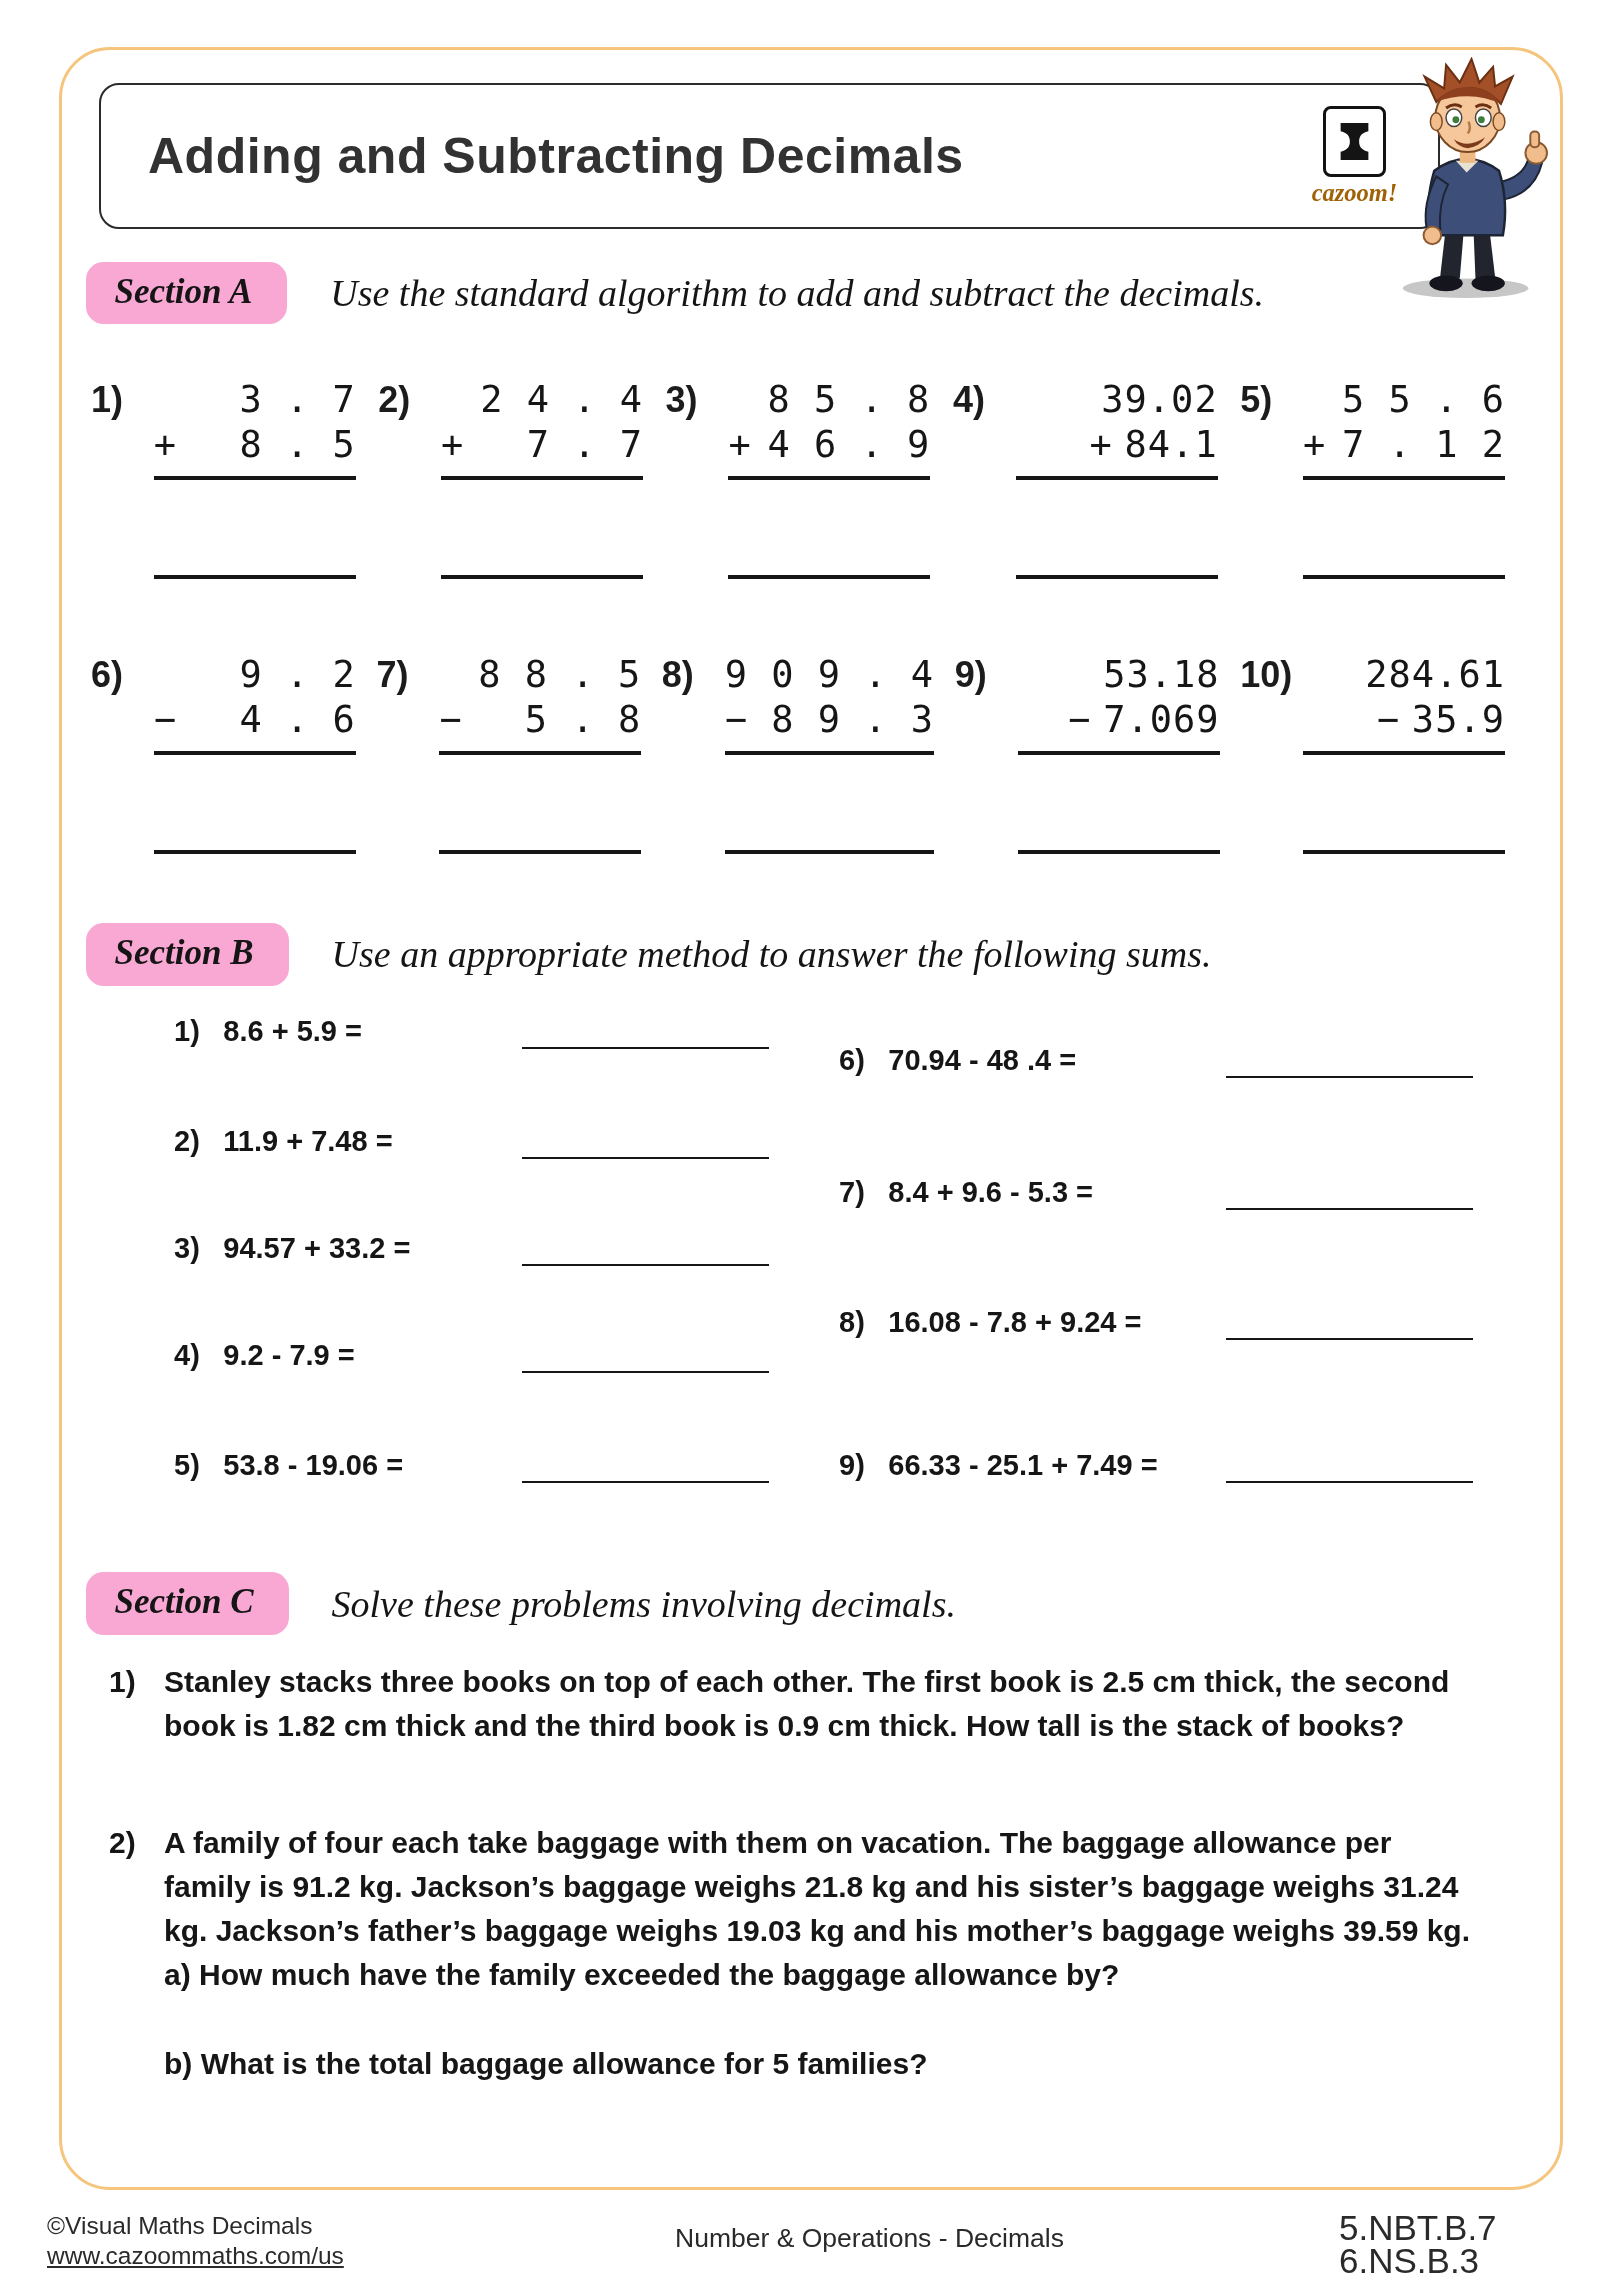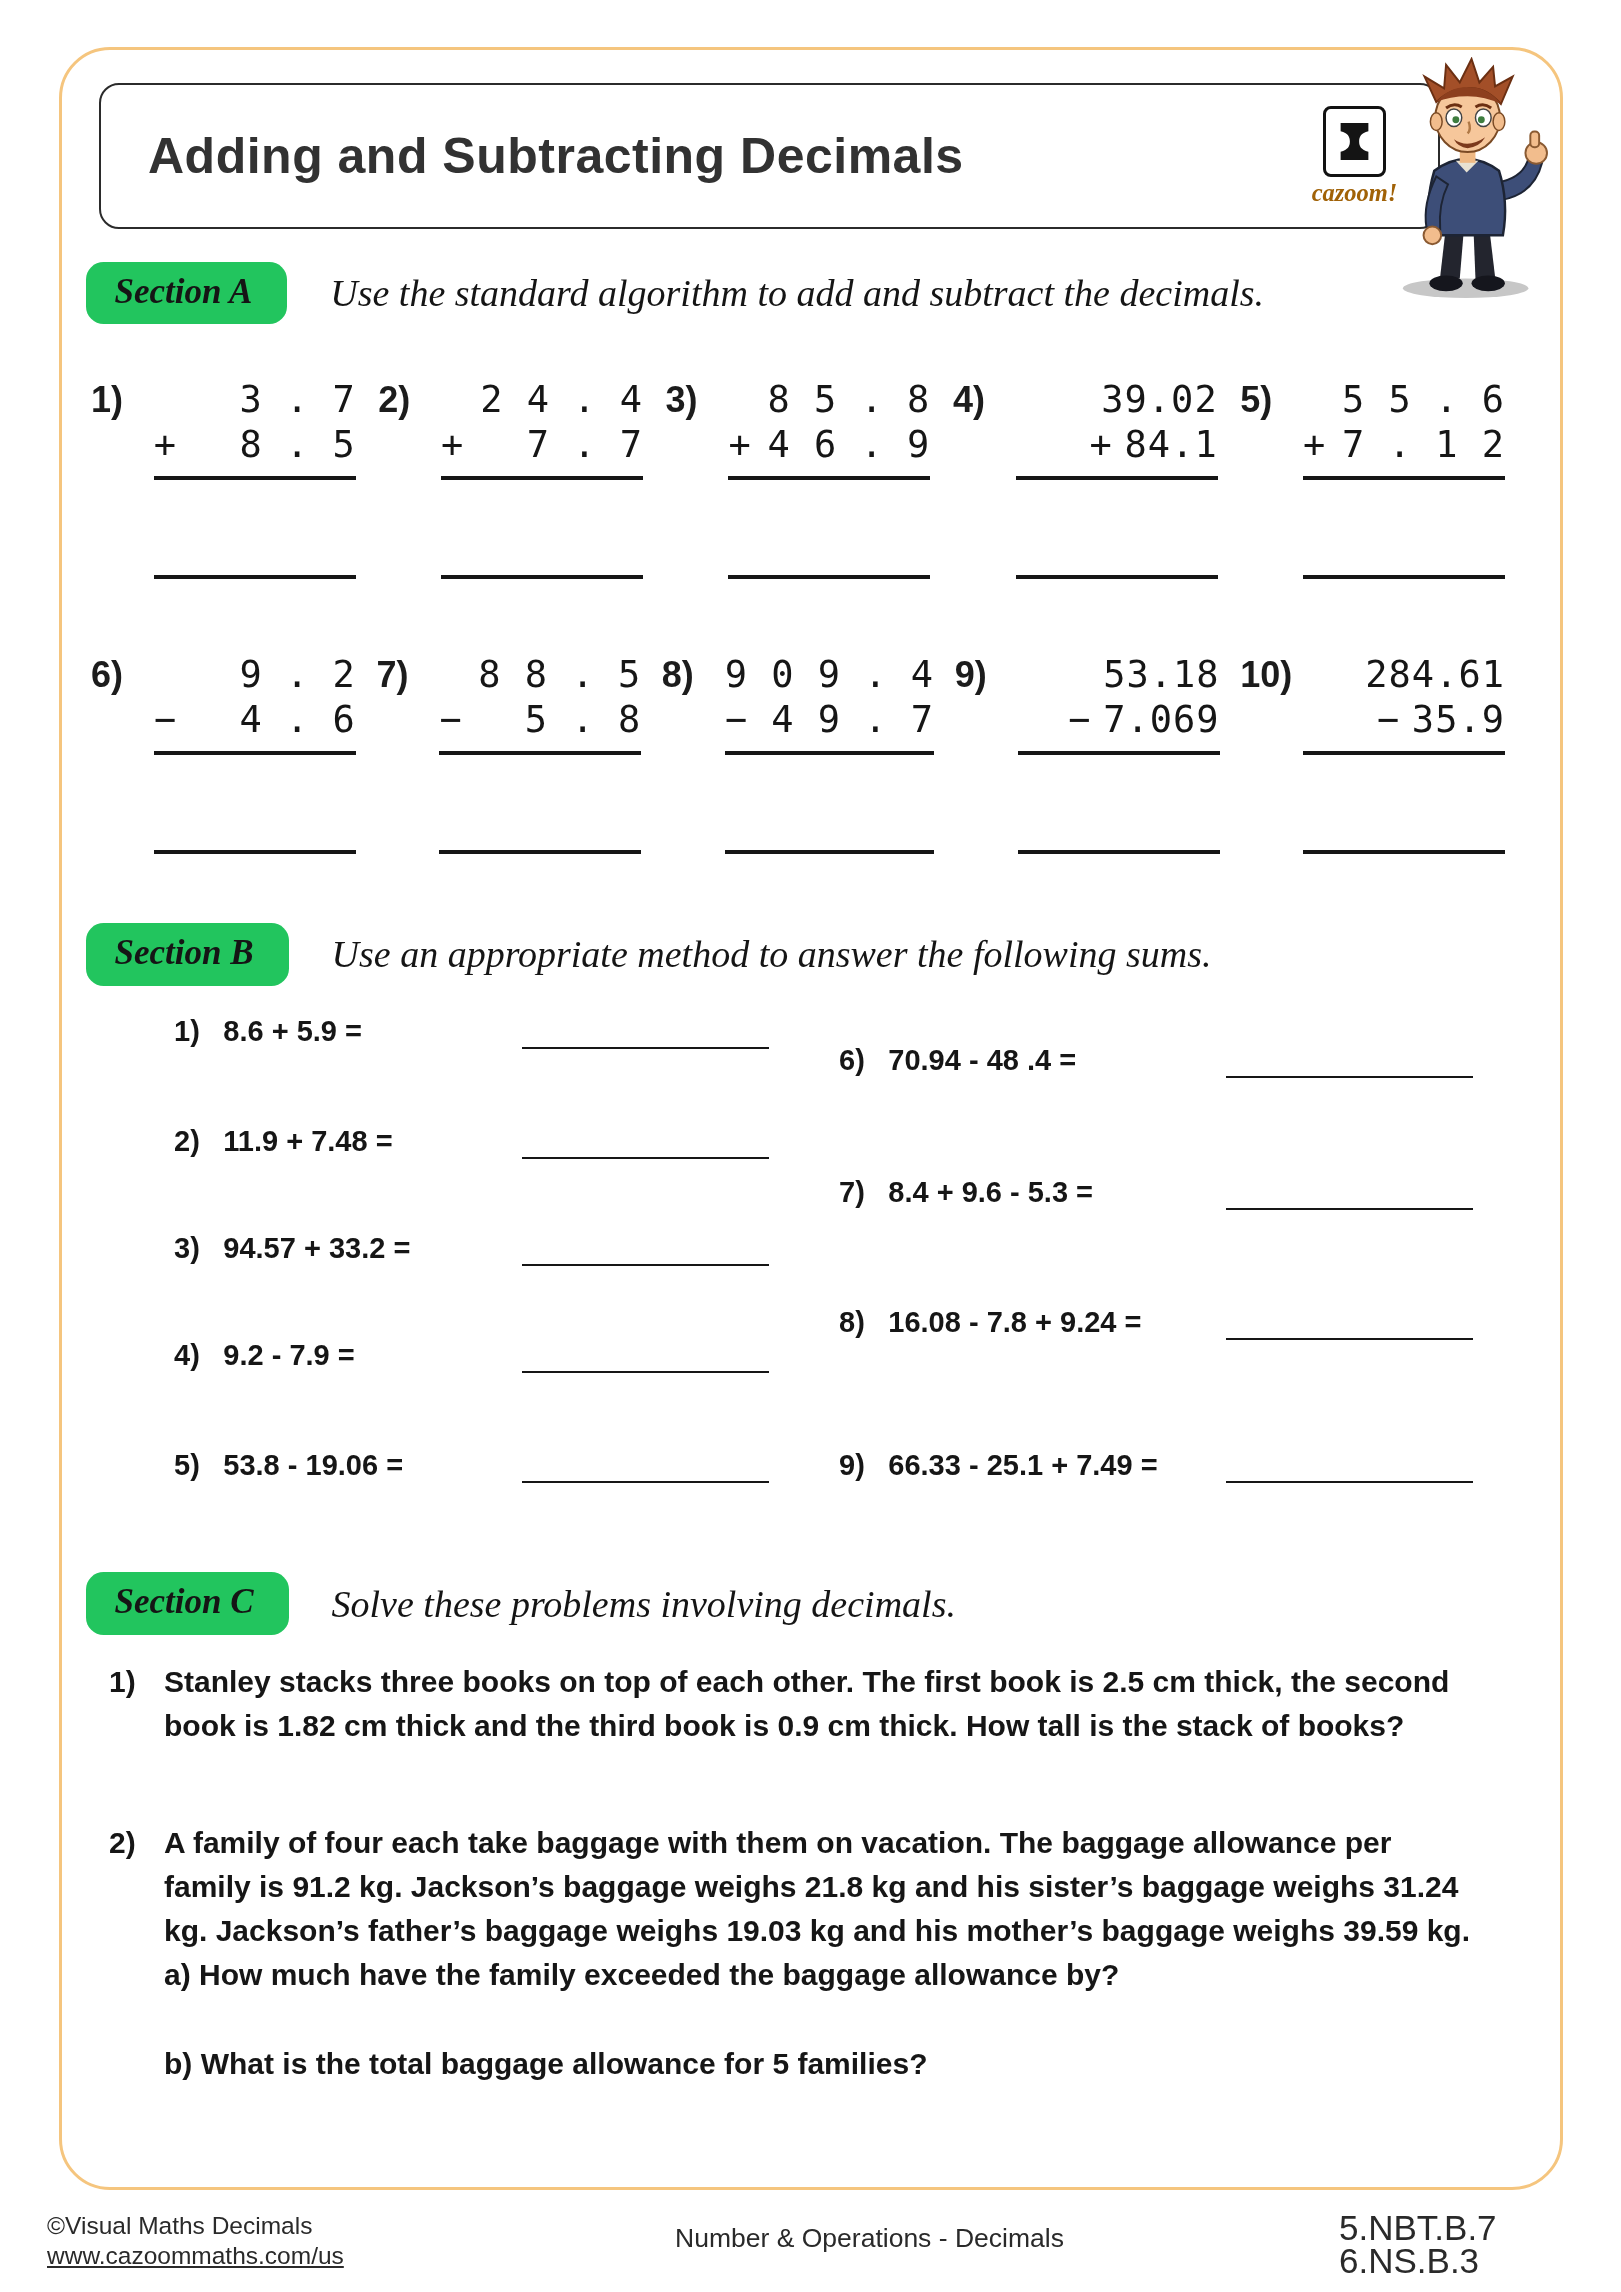--- a/index.html
+++ b/index.html
@@ -12,21 +12,21 @@
   .logo { width:116px; display:flex; flex-direction:column; align-items:center; }
   .logo-box { width:63px; height:71px; border:3.9px solid #121212; border-radius:7.8px; display:flex; align-items:center; justify-content:center; background:#fff; }
   .logo-text { margin-top:2px; font-family:"Liberation Serif",serif; font-style:italic; font-weight:700; font-size:24.5px; color:#a16207; }
 
   .boy { position:absolute; top:57px; right:61px; width:173px; height:243px; z-index:6; }
 
   .sec-head { display:flex; align-items:center; margin-left:23.5px; }
   .sec-head.a { margin-top:33px; }
   .sec-head.b { margin-top:69px; }
   .sec-head.c { margin-top:71px; }
-  .sec-label { background:#22c55e; border-radius:17.6px; padding:9.8px 35px 12.7px 29px; font-family:"Liberation Serif",serif; font-style:italic; font-weight:700; font-size:35px; color:#151515; }
+  .sec-label { background:#f9a8d4; border-radius:17.6px; padding:9.8px 35px 12.7px 29px; font-family:"Liberation Serif",serif; font-style:italic; font-weight:700; font-size:35px; color:#151515; }
   .sec-instr { margin-left:43px; font-family:"Liberation Serif",serif; font-style:italic; font-size:38px; color:#151515; }
 
   .probs-row { display:flex; justify-content:space-between; margin:53px 55px 0 29px; }
   .probs-row.r2 { margin-top:73px; }
   .prob { display:flex; }
   .prob-num { min-width:53px; margin-right:9.8px; font-size:36px; font-weight:700; padding-top:2px; }
   .acol { min-width:202px; font-family:"DejaVu Sans Mono",monospace; font-size:37px; letter-spacing:1px; color:#161616; }
   .acol .top { text-align:right; line-height:45px; }
   .acol .bot { display:flex; justify-content:space-between; align-items:baseline; line-height:45px; border-bottom:4.9px solid #161616; padding-bottom:8.8px; }
   .acol.tight .bot { justify-content:flex-end; }
@@ -153,21 +153,21 @@
           </div>
         <div class="ansline"></div>
       </div>
     </div>
     <div class="prob">
       <div class="prob-num">8)</div>
       <div class="acol">
         <div class="top">9 0 9 . 4</div>
         <div class="bot">
             <span class="op">−</span>
-            <span class="num">4 9 . 7</span>
+            <span class="num">8 9 . 3</span>
           </div>
         <div class="ansline"></div>
       </div>
     </div>
     <div class="prob">
       <div class="prob-num">9)</div>
       <div class="acol tight">
         <div class="top">53.18</div>
         <div class="bot">
             <span class="op">−</span>

